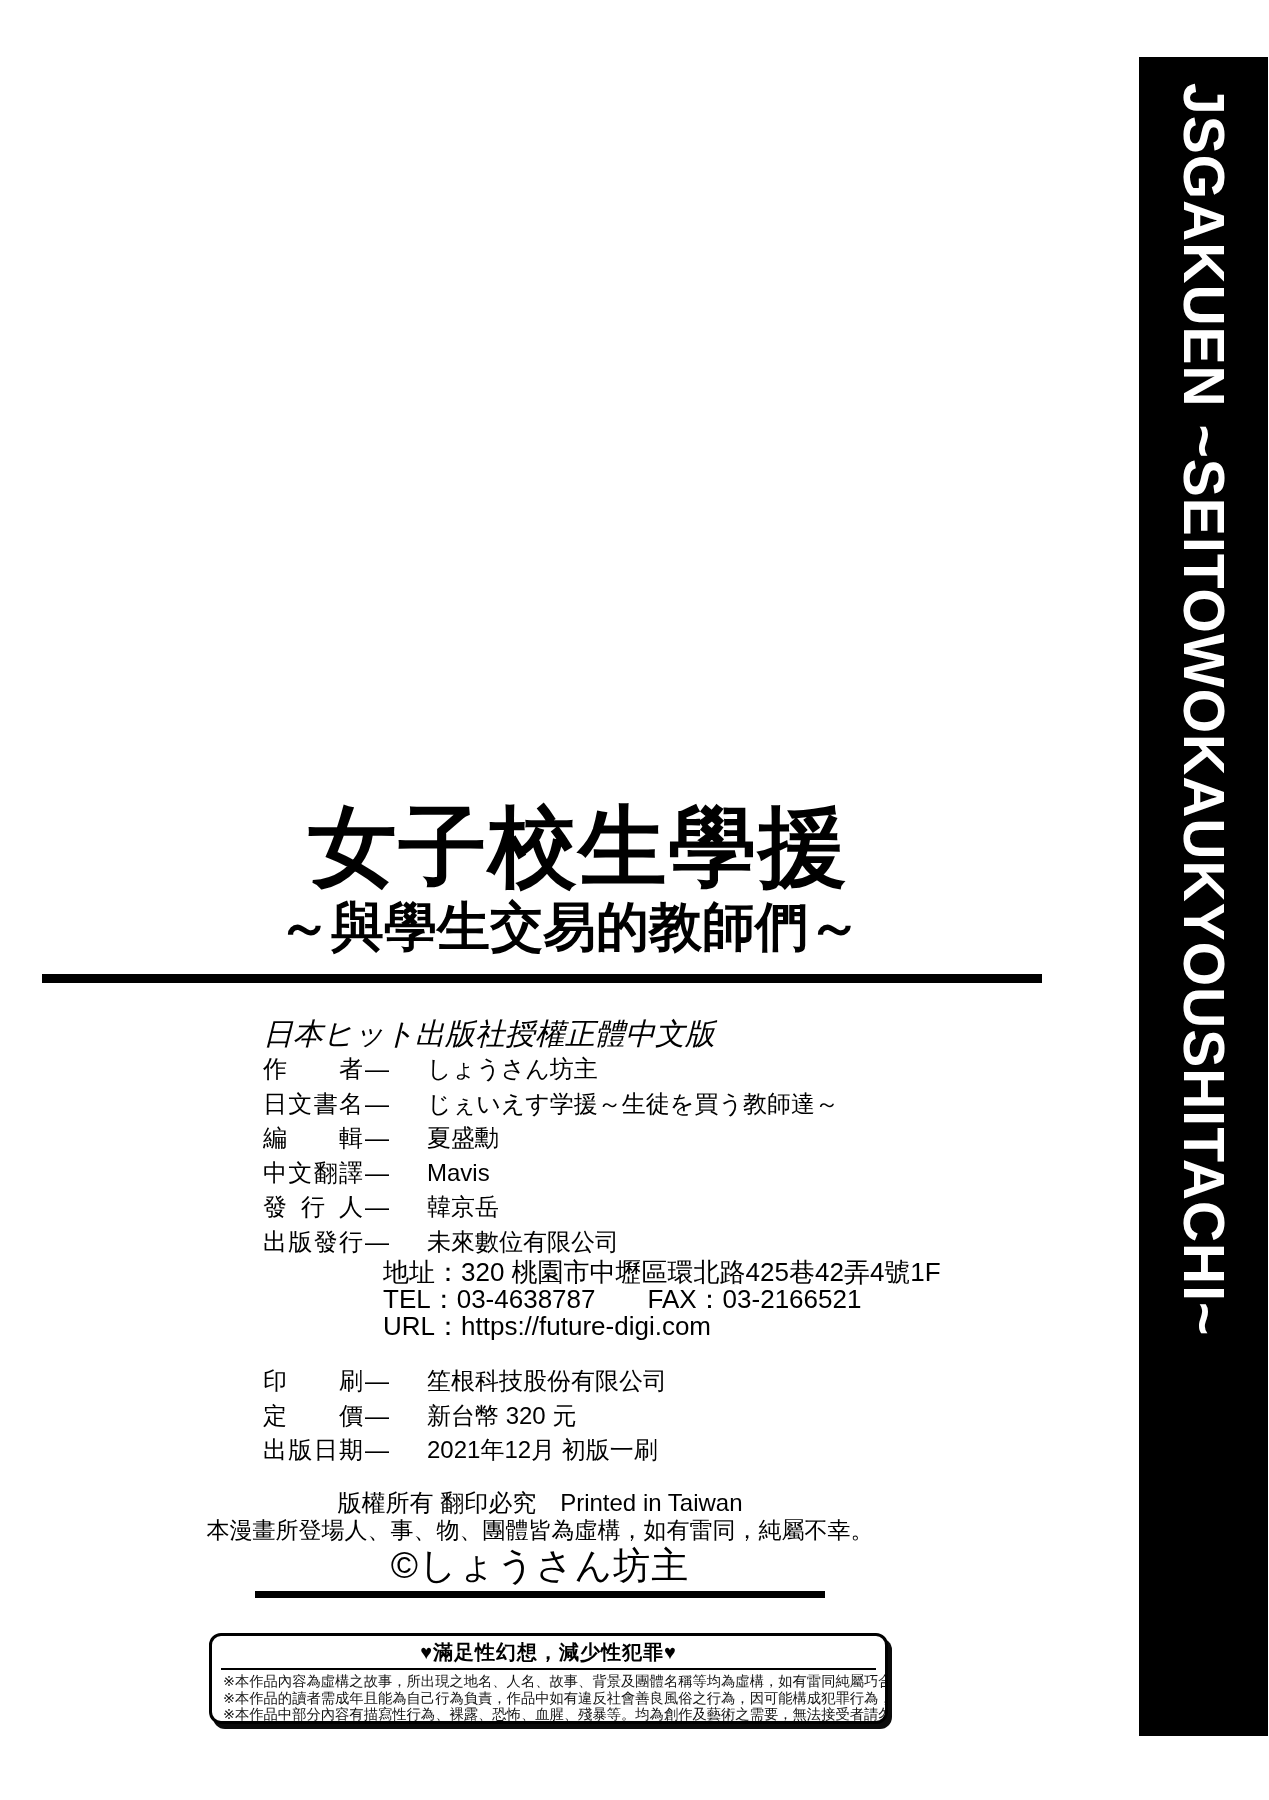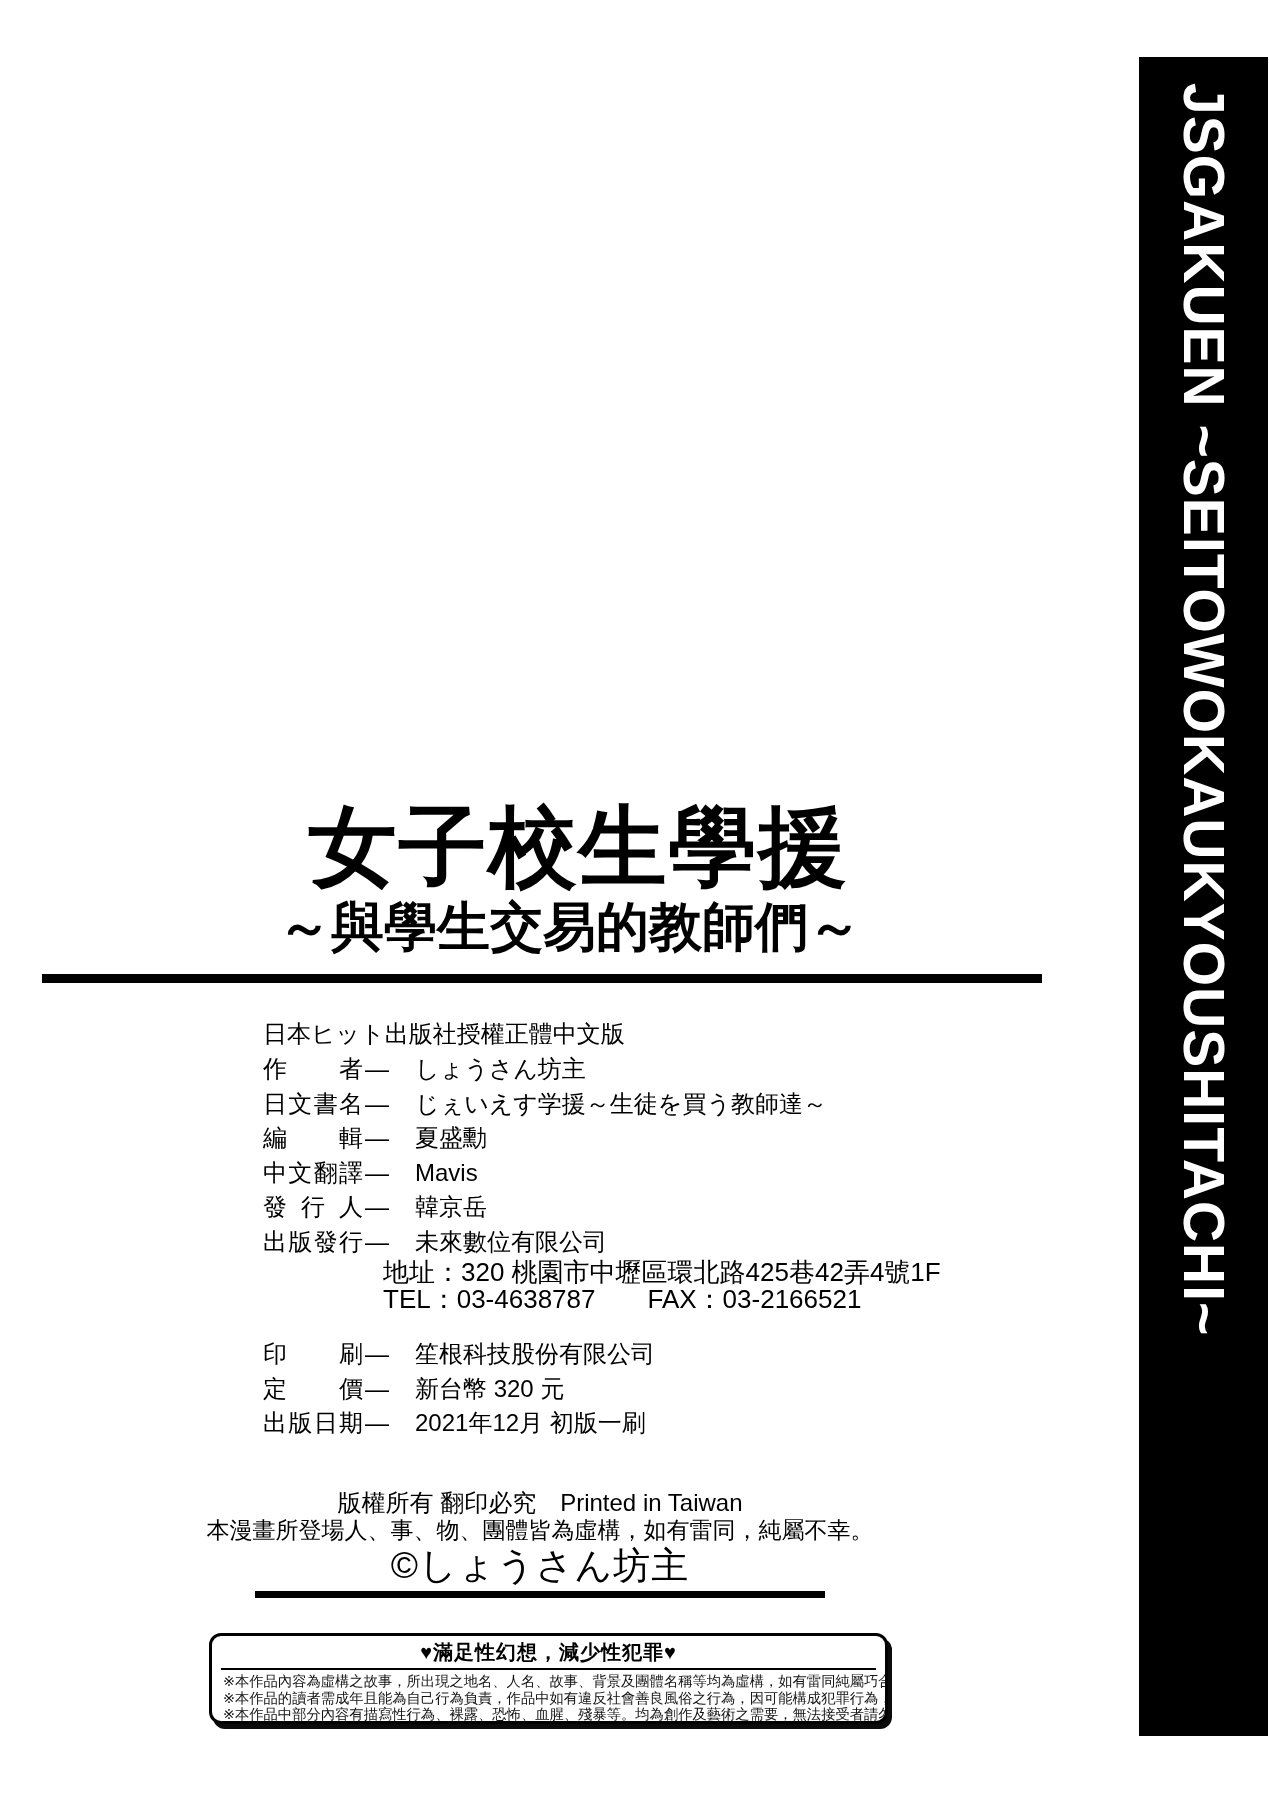--- a/index.html
+++ b/index.html
@@ -27,25 +27,25 @@
     margin-top:26px;
     white-space:nowrap;
   }
   
   .title-wrap{position:absolute;left:0;top:798px;width:1139px;text-align:center;}
   .book-title{font-size:88px;font-weight:bold;line-height:98px;letter-spacing:2px;margin:0;padding-left:18px;}
   .book-subtitle{font-size:53px;font-weight:bold;line-height:62px;letter-spacing:0;margin:0;}
   .rule1{position:absolute;left:42px;top:974px;width:1000px;height:9px;background:#000;}
   
   .credits{position:absolute;left:263px;top:1016px;font-size:24px;}
-  .license-line{font-size:24px;line-height:36px;}
+  .license-line{font-size:30px;line-height:36px;font-style:italic;}
   .crow{display:flex;line-height:34.5px;}
   .crow .lbl{width:100px;text-align:justify;text-align-last:justify;}
   .crow .dash{margin-left:2px;}
-  .crow .val{margin-left:26px;white-space:nowrap;}
+  .crow .val{margin-left:38px;white-space:nowrap;}
   .subline{font-size:26px;line-height:27px;padding-left:120px;white-space:nowrap;}
   .gap{height:24px;}
   
   .footer{position:absolute;left:0;top:1481px;width:1080px;text-align:center;margin-top:8px;}
   .f-copy{font-size:24px;line-height:28px;}
   .f-disclaimer{font-size:23px;line-height:27px;}
   .f-author{font-size:37px;line-height:44px;letter-spacing:1px;}
   .rule2{width:570px;height:7px;background:#000;margin:3px auto 4px auto;}
   .f-ver{font-size:27px;line-height:32px;font-weight:bold;letter-spacing:1px;}
   
@@ -103,20 +103,21 @@
     <span class="val">韓京岳</span>
   </div>
   <div class="crow">
     <span class="lbl">出版發行</span>
       <span class="dash">—</span>
     <span class="val">未來數位有限公司</span>
   </div>
 
   <div class="subline">地址：320 桃園市中壢區環北路425巷42弄4號1F</div>
   <div class="subline">TEL：03-4638787　　FAX：03-2166521</div>
+  <div class="subline">URL：https://future-digi.com</div>
 
   <div class="gap"></div>
 
   <div class="crow">
     <span class="lbl">印刷</span>
       <span class="dash">—</span>
     <span class="val">笙根科技股份有限公司</span>
   </div>
   <div class="crow">
     <span class="lbl">定價</span>

